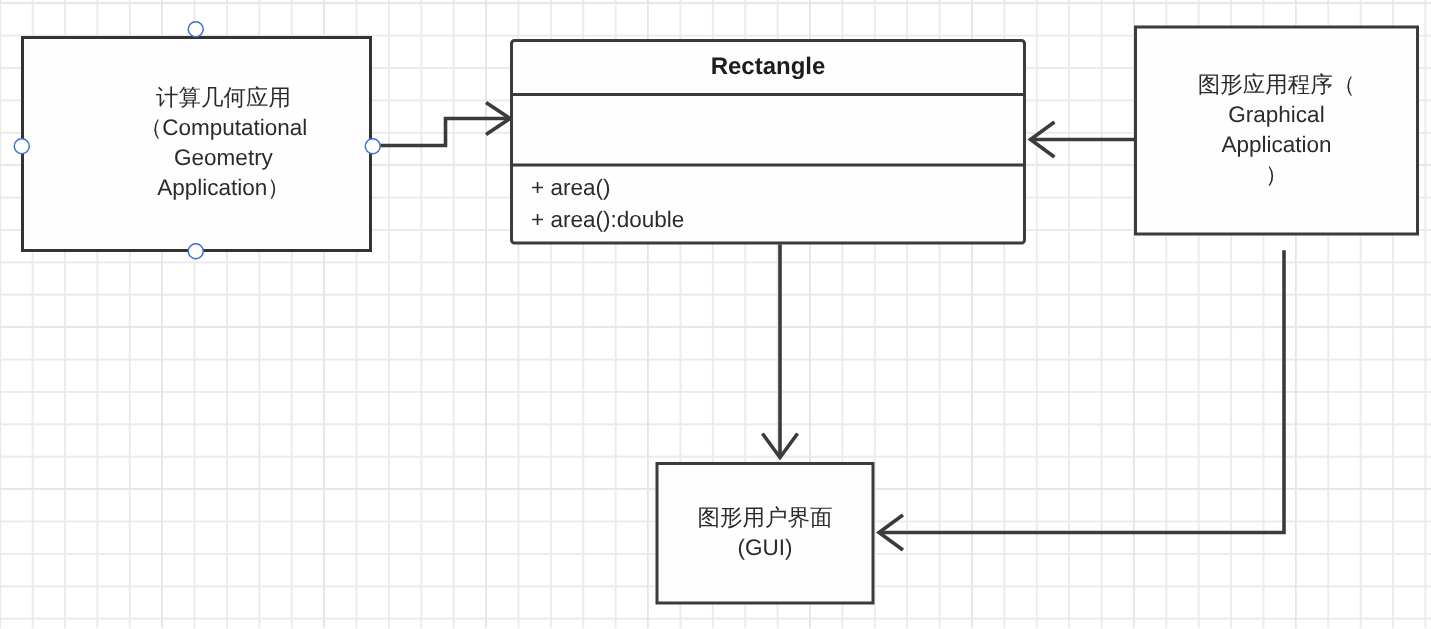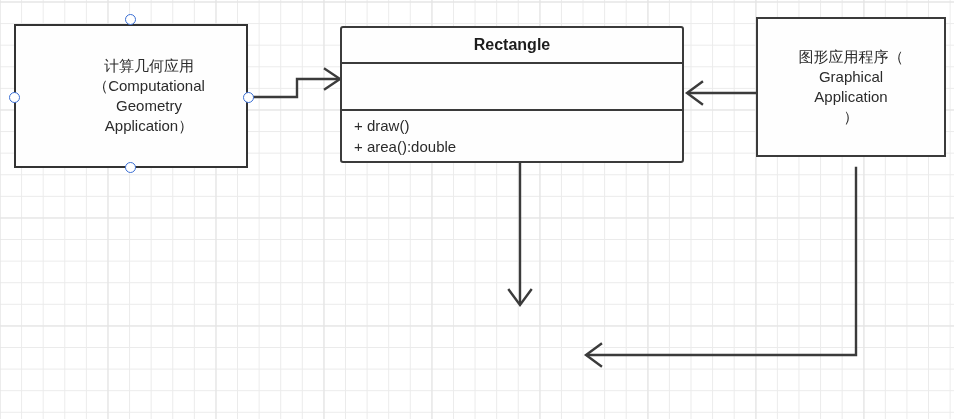--- a/index.html
+++ b/index.html
@@ -161,31 +161,35 @@
     <div class="node-text">计算几何应用
 （Computational
 Geometry
 Application）</div>
   </div>
 
   <div class="node" id="node-rectangle">
     <div class="umlc-title">Rectangle</div>
     <div class="umlc-attrs"></div>
     <div class="umlc-ops">
-      <div class="umlc-op">+ draw()</div>
+      <div class="umlc-op">+ area()</div>
       <div class="umlc-op">+ area():double</div>
     </div>
   </div>
 
   <div class="node" id="node-graphical-app">
     <div class="node-text">图形应用程序（
 Graphical
 Application
 ）</div>
   </div>
 
+  <div class="node" id="node-gui">
+    <div class="node-text">图形用户界面
+(GUI)</div>
+  </div>
 
   <div class="handle" style="left:130px; top:19px;"></div>
   <div class="handle" style="left:14px;  top:97px;"></div>
   <div class="handle" style="left:248px; top:97px;"></div>
   <div class="handle" style="left:130px; top:167px;"></div>
 
 </div>
 
 </body></html>

